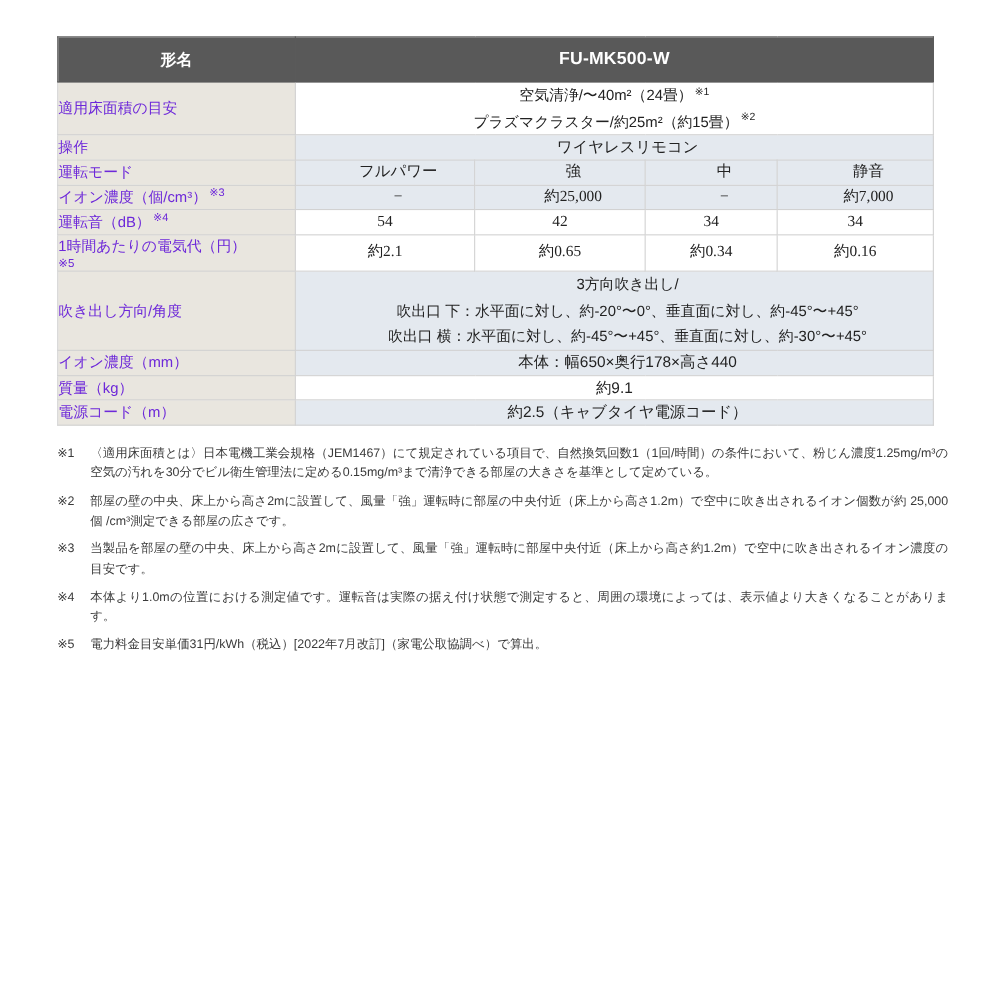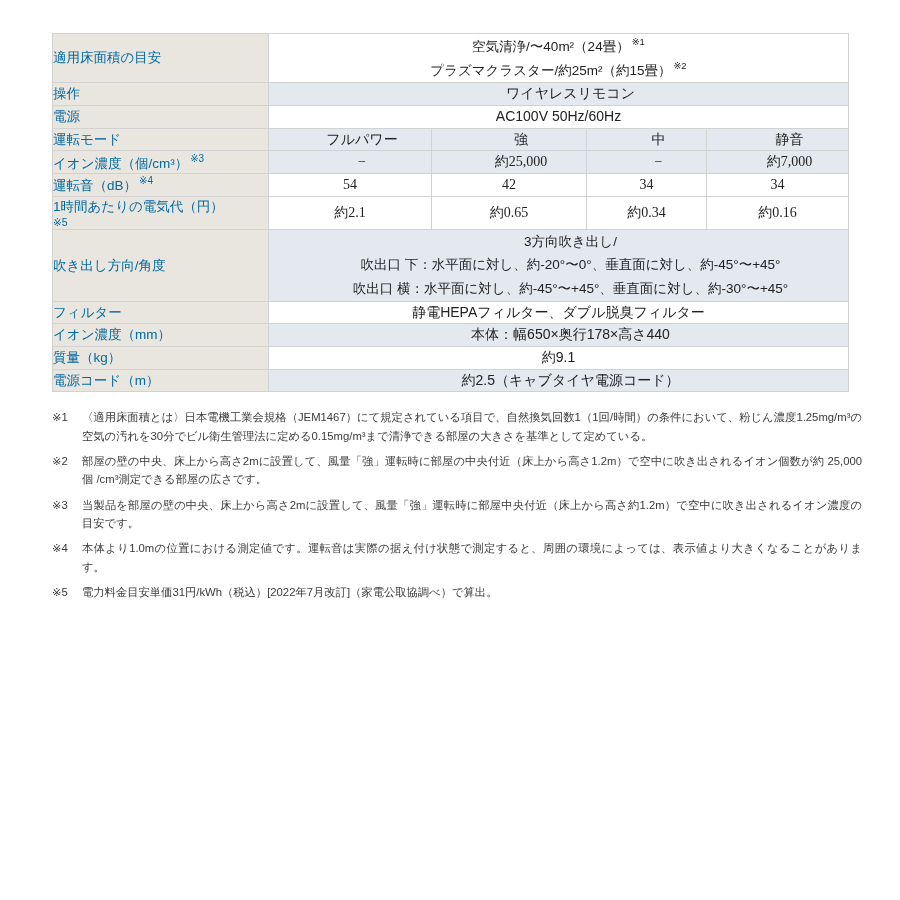--- a/index.html
+++ b/index.html
@@ -43,21 +43,21 @@
     font-size: 14.5px;
     border-color: #595959;
   }
   tr.head th.model {
     font-size: 16px;
     letter-spacing: .2px;
   }
   
   td.lbl {
     background: #e9e6df;
-    color: #0369a1;
+    color: #6d28d9;
     padding: 0 0 0 14px;
     font-size: 13.5px;
     line-height: 1.45;
     text-align: left;
   }
   
   td.val {
     text-align: center;
     line-height: 1.55;
     padding: 7px 6px;
@@ -104,37 +104,35 @@
 
   <table class="spec">
     <colgroup>
       <col style="width:216px">
       <col style="width:163px">
       <col style="width:155px">
       <col style="width:120px">
       <col style="width:142px">
     </colgroup>
     <tbody id="table-body">
+        <tr class="head">
+          <th>形名</th>
+          <th class="model" colspan="4">FU-MK500-W</th>
+        </tr>
         <tr class="plain">
           <td class="lbl">適用床面積の目安</td>
           <td class="val multiline" colspan="4">
             <div>空気清浄/〜40m²（24畳）<span class="sup">※1</span></div>
             <div>プラズマクラスター/約25m²（約15畳）<span class="sup">※2</span></div>
           </td>
         </tr>
         <tr class="shade">
           <td class="lbl">操作</td>
           <td class="val" colspan="4">
             <div>ワイヤレスリモコン</div>
-          </td>
-        </tr>
-        <tr class="plain">
-          <td class="lbl">電源</td>
-          <td class="val" colspan="4">
-            <div>AC100V 50Hz/60Hz</div>
           </td>
         </tr>
         <tr class="shade">
           <td class="lbl">運転モード</td>
           <td class="val big">フルパワー</td>
           <td class="val big">強</td>
           <td class="val big">中</td>
           <td class="val big">静音</td>
         </tr>
         <tr class="shade">
@@ -159,26 +157,20 @@
           <td class="val big">約0.16</td>
         </tr>
         <tr class="shade">
           <td class="lbl">吹き出し方向/角度</td>
           <td class="val multiline" colspan="4">
             <div>3方向吹き出し/</div>
             <div>吹出口 下：水平面に対し、約-20°〜0°、垂直面に対し、約-45°〜+45°</div>
             <div>吹出口 横：水平面に対し、約-45°〜+45°、垂直面に対し、約-30°〜+45°</div>
           </td>
         </tr>
-        <tr class="plain">
-          <td class="lbl">フィルター</td>
-          <td class="val" colspan="4">
-            <div>静電HEPAフィルター、ダブル脱臭フィルター</div>
-          </td>
-        </tr>
         <tr class="shade">
           <td class="lbl">イオン濃度（mm）</td>
           <td class="val" colspan="4">
             <div>本体：幅650×奥行178×高さ440</div>
           </td>
         </tr>
         <tr class="plain">
           <td class="lbl">質量（kg）</td>
           <td class="val" colspan="4">
             <div>約9.1</div>

